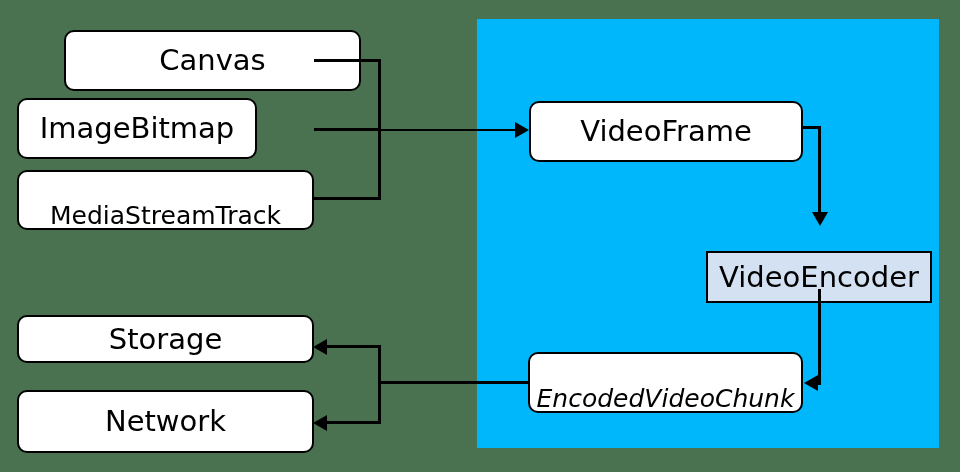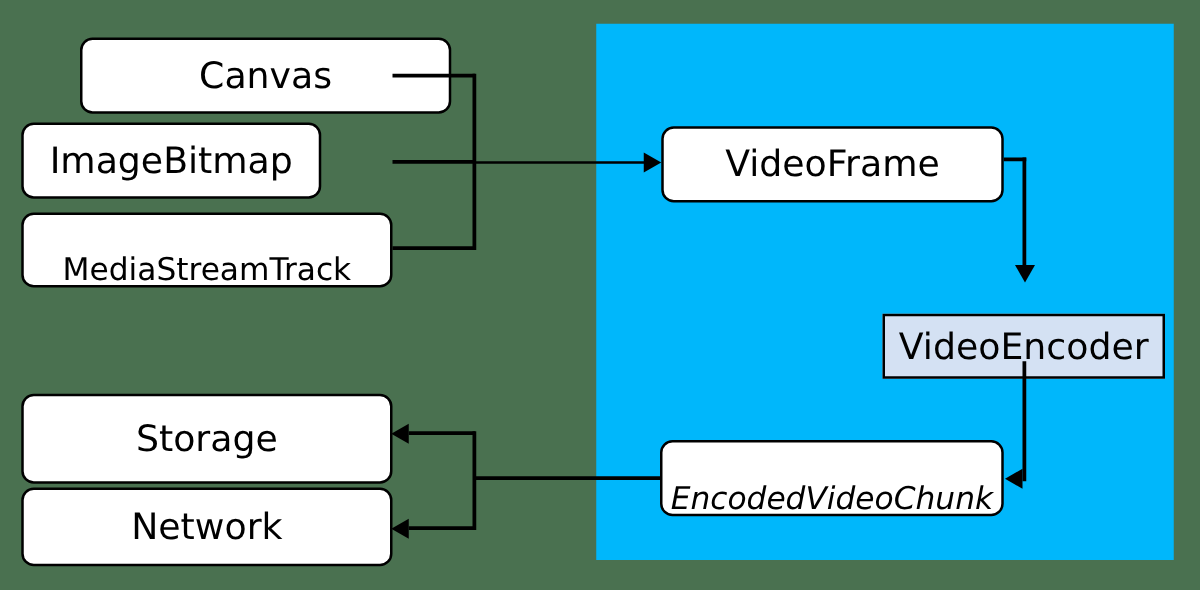--- a/index.html
+++ b/index.html
@@ -28,21 +28,21 @@
     color:#000;
     font-size:29px;
     line-height:1;
     white-space:nowrap;
   }
   .node.small{font-size:25px;align-items:flex-end;}
   .node.square{border-radius:0;background:var(--encoder-fill,#d4e1f3);}
   .n-canvas        {left:17px; top:30px;  width:297px;height:61px;margin-left:47px;}
   .n-imagebitmap   {left:17px; top:98px;  width:240px;height:61px;}
   .n-mediastream   {left:17px; top:170px; width:297px;height:60px;}
-  .n-storage       {left:17px; top:315px; width:297px;height:72px;}
+  .n-storage       {left:17px; top:315px; width:297px;height:48px;}
   .n-network       {left:17px; top:390px; width:297px;height:63px;}
   .n-videoframe    {left:529px;top:101px; width:274px;height:61px;}
   .n-videoencoder  {left:706px;top:227px; width:226px;height:52px;margin-top:24px;}
   .n-encodedchunk  {left:528px;top:352px; width:275px;height:61px;font-style:italic;}
   .line{position:absolute;background:var(--line,#000000);}
   
   .l-canvas-h      {left:314px;top:59px;  width:66px; height:3px;}
   .l-imagebitmap-h {left:314px;top:128px; width:66px; height:3px;}
   .l-mediastream-h {left:314px;top:197px; width:66px; height:3px;}
   .l-trunk-top-v   {left:378px;top:59px;  width:3px;  height:141px;}

